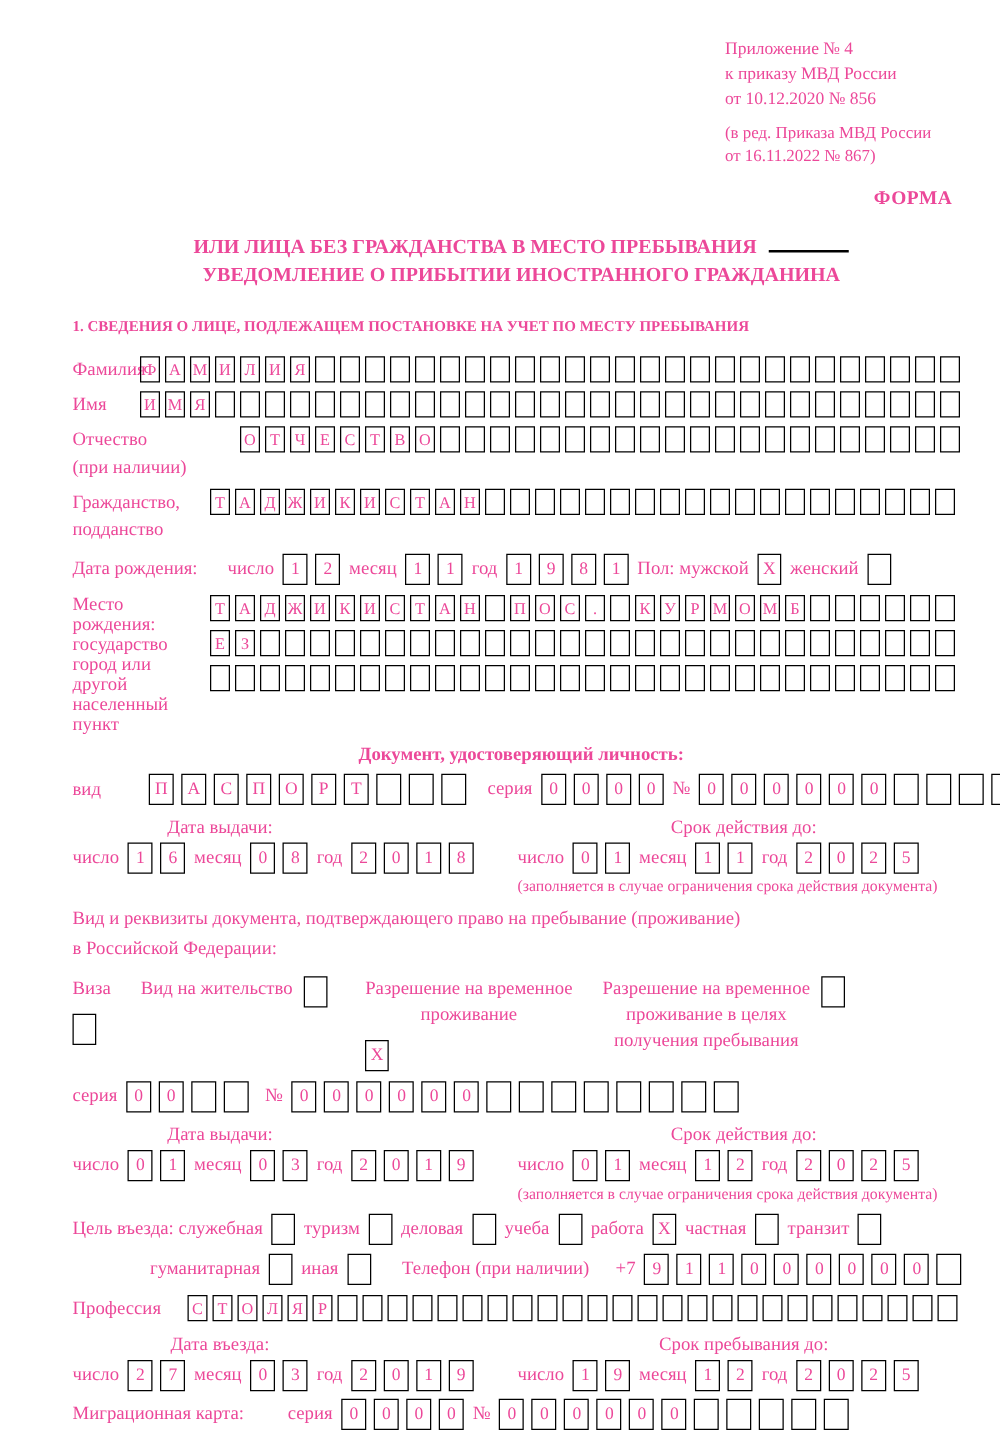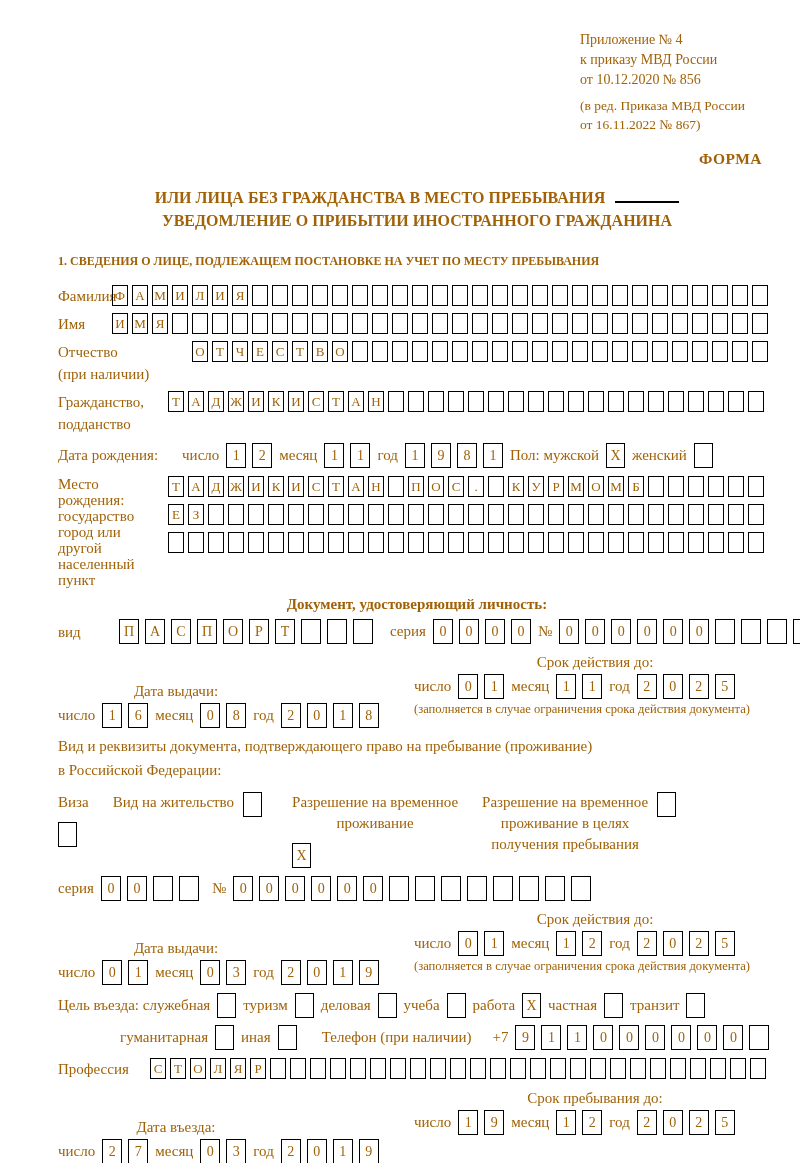--- a/index.html
+++ b/index.html
@@ -1,20 +1,20 @@
 <!DOCTYPE html>
 <html><head>
 <meta charset="utf-8">
 <style>
   * { box-sizing: border-box; margin: 0; padding: 0; }
   html, body { background: #ffffff; }
   .page {
     position: relative;
     width: 800px; height: 1163px;
-    background: #ffffff; color: #a16207;
+    background: #ffffff; color: #ec4899;
     font-family: "Liberation Serif", "DejaVu Serif", serif;
     font-size: 15px;
     padding: 30px 24px 10px 58px;
     overflow: hidden;
   }
   .appendix { margin-left: auto; width: 196px; font-size: 14px; line-height: 20px; }
   .appendix .amend { margin-top: 6px; font-size: 13.5px; line-height: 19px; }
   .forma { text-align: right; font-weight: bold; font-size: 15.5px; padding-right: 14px; margin-top: 16px; letter-spacing: .5px; }
   .title { text-align: center; font-weight: bold; font-size: 16px; line-height: 23px; margin-top: 18px; }
   .blankline { display: inline-block; width: 64px; border-bottom: 2px solid #000; height: 14px; margin-left: 10px; }
@@ -39,21 +39,21 @@
   .cbbox .cell { width: 19px; height: 25px; font-size: 14px; }
 
   .stack > .cells { margin-bottom: 7px; }
   .iline { display: flex; align-items: center; gap: 7px; flex-wrap: nowrap; }
   .iline .gap { width: 10px; }
 
   .daterow { display: flex; margin-top: 10px; margin-bottom: 6px; }
   .dategroup { width: 356px; }
   .dategroup.right { width: 362px; }
   .datehead { text-align: center; margin-bottom: 3px; }
-  .dategroup.left .datehead { padding-right: 120px; margin-top: 29px; }
+  .dategroup.left .datehead { padding-right: 120px; }
   .datenote { font-size: 12.6px; margin-top: 3px; white-space: nowrap; }
 
   .cbrow { display: flex; align-items: flex-start; margin-top: 10px; margin-bottom: 8px; }
   .cbitem { display: flex; align-items: flex-start; gap: 9px; }
   .cblabel { text-align: center; line-height: 21px; } .mr24 { margin-right: 24px; flex-direction: column; } .mr30 { margin-right: 30px; }
   .doc-heading { text-align: center; font-weight: bold; margin-top: 8px; margin-bottom: 6px; }
   .resdoc { line-height: 24px; margin-top: 6px; }
   .indent62 { margin-left: 62px; }
 </style>
 </head>

